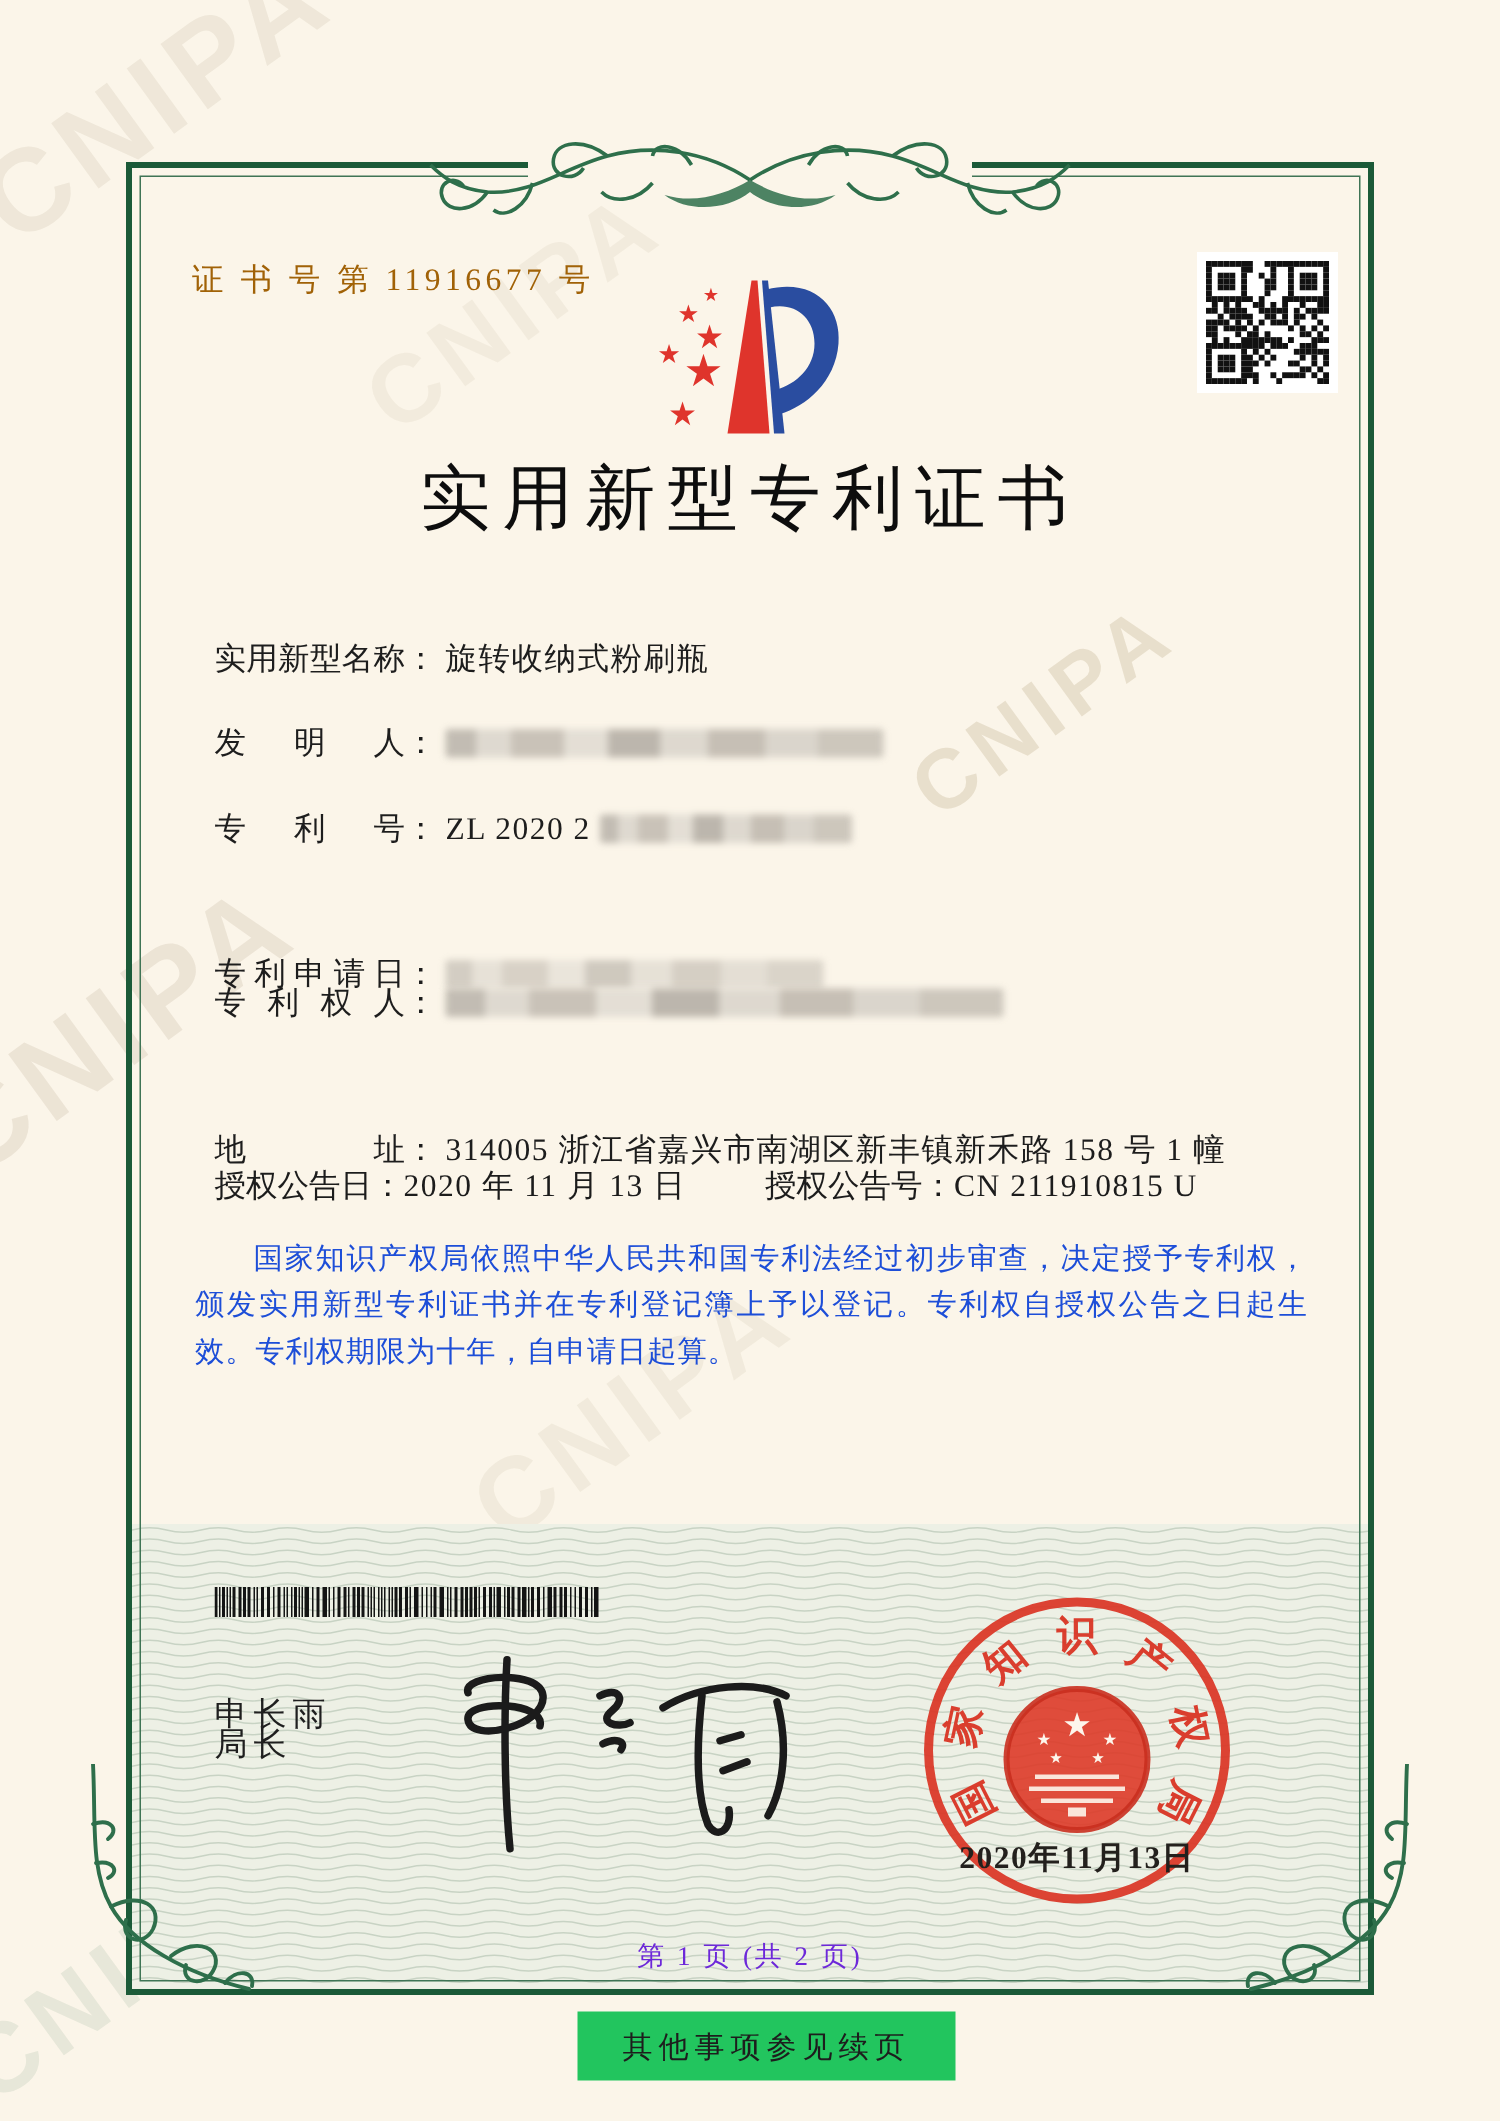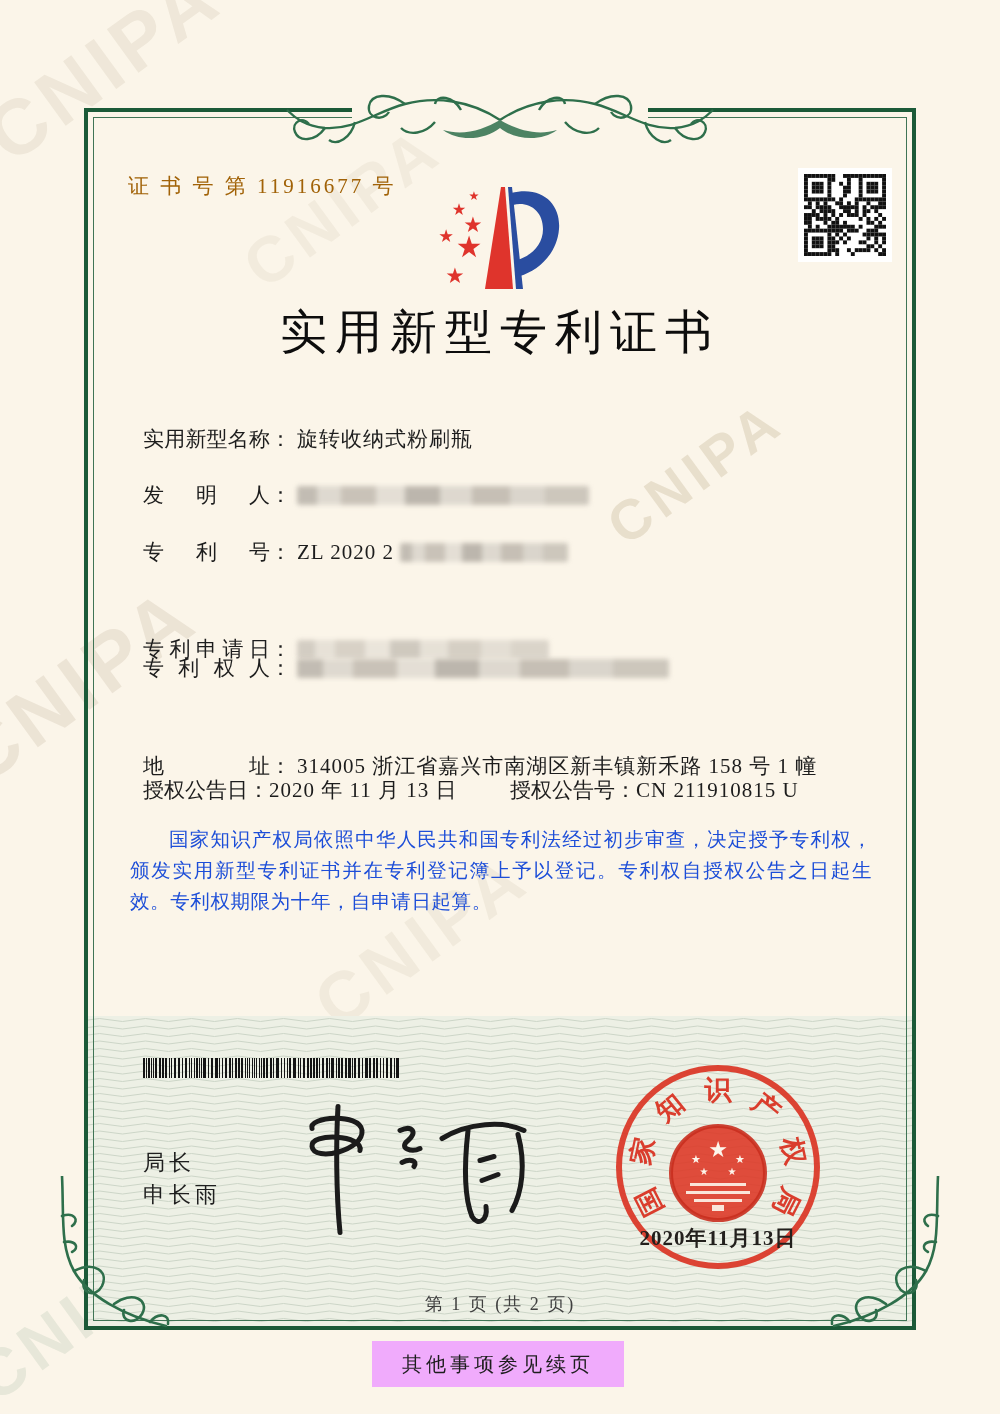--- a/index.html
+++ b/index.html
@@ -80,36 +80,36 @@
   .body-text {
     position:absolute; left:130px; top:824px; width:742px;
     font-size:19.5px; line-height:31px; letter-spacing:0.6px;
     color:#1d4ed8; text-align:justify;
   }
   .body-text p { text-indent:2em; }
 
   
   #barcode-svg { left:143px; top:1058px; }
   .signer-title { left:143px; top:1148px; font-size:22px; letter-spacing:4px; color:#1f1f1f; font-family:"Liberation Sans",sans-serif; }
-  .signer-name  { left:143px; top:1180px; font-size:22px; letter-spacing:4px; color:#1f1f1f; font-family:"Liberation Sans",sans-serif;text-align:center; }
+  .signer-name  { left:143px; top:1128px; font-size:22px; letter-spacing:4px; color:#1f1f1f; font-family:"Liberation Sans",sans-serif;text-align:center; }
   #signature-svg { left:272px; top:1098px; }
 
   #seal-svg { left:613px; top:1062px; }
   .seal-date {
     left:613px; top:1224px; width:210px; text-align:center;
     font-size:21px; color:#23201d; letter-spacing:1px; font-weight:bold;
   }
 
   .page-info {
     left:0; top:1292px; width:1000px; text-align:center;
-    font-size:18px; letter-spacing:2px; color:#404040;
+    font-size:18px; letter-spacing:2px; color:#6d28d9;
   }
   .footer-box {
-    left:372px; top:1341px; width:252px; height:46px;
-    background:#f0abfc;
+    left:385px; top:1341px; width:252px; height:46px;
+    background:#22c55e;
     display:flex; align-items:center; justify-content:center;
   }
   .footer-note { font-size:20px; letter-spacing:4px; color:#1d1d1d; }
 
   svg { display:block; }
 </style>
 </head>
 <body>
 
 <div class="wm" style="left:-30px;top:20px;font-size:78px;">CNIPA</div>

